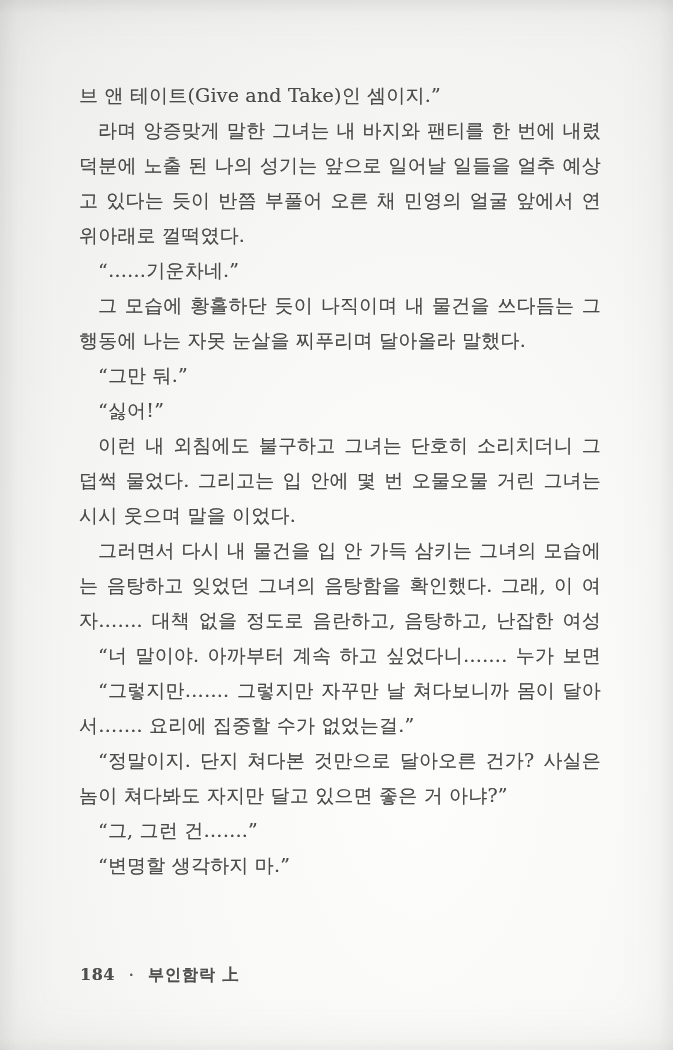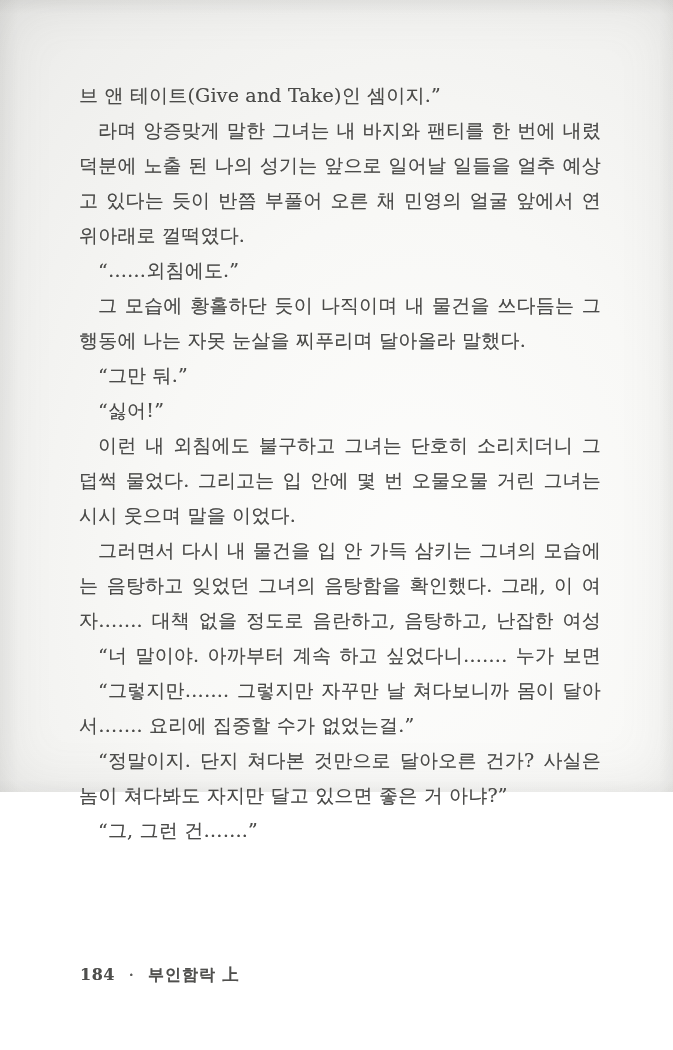--- a/index.html
+++ b/index.html
@@ -7,21 +7,21 @@
   html, body {
     width: 673px;
     height: 1050px;
     overflow: hidden;
     font-family: "DejaVu Serif", "Liberation Serif", serif;
   }
 
   .scan-page {
     position: relative;
     width: 673px;
-    height: 792px;
+    height: 1050px;
     color: #454543;
     background:
       linear-gradient(to bottom, rgba(90,90,85,0.07), rgba(0,0,0,0) 14px),
       linear-gradient(to right, rgba(90,90,85,0.06), rgba(0,0,0,0) 18px),
       linear-gradient(to left, rgba(90,90,85,0.05), rgba(0,0,0,0) 14px),
       linear-gradient(to top, rgba(90,90,85,0.04), rgba(0,0,0,0) 12px),
       radial-gradient(ellipse at 62% 72%, #fdfdfc 0%, #f8f8f6 45%, #efefed 85%, #e9e9e7 100%);
     box-shadow: inset 0 0 55px rgba(110,110,105,0.12);
   }
 
@@ -81,36 +81,37 @@
 <body>
 
 <div class="scan-page">
 
   <div class="text-block">
     <div class="line">브 앤 테이트(Give and Take)인 셈이지.”</div>
     <div class="line indent fill">라며 앙증맞게 말한 그녀는 내 바지와 팬티를 한 번에 내렸다.</div>
     <div class="line fill">덕분에 노출 된 나의 성기는 앞으로 일어날 일들을 얼추 예상하</div>
     <div class="line fill">고 있다는 듯이 반쯤 부풀어 오른 채 민영의 얼굴 앞에서 연신</div>
     <div class="line">위아래로 껄떡였다.</div>
-    <div class="line indent">“……외침에도.”</div>
+    <div class="line indent">“……기운차네.”</div>
     <div class="line indent fill">그 모습에 황홀하단 듯이 나직이며 내 물건을 쓰다듬는 그녀의</div>
     <div class="line">행동에 나는 자못 눈살을 찌푸리며 달아올라 말했다.</div>
     <div class="line indent">“그만 둬.”</div>
     <div class="line indent">“싫어!”</div>
     <div class="line indent fill">이런 내 외침에도 불구하고 그녀는 단호히 소리치더니 그대로</div>
     <div class="line fill">덥썩 물었다. 그리고는 입 안에 몇 번 오물오물 거린 그녀는 배</div>
     <div class="line">시시 웃으며 말을 이었다.</div>
     <div class="line indent fill">그러면서 다시 내 물건을 입 안 가득 삼키는 그녀의 모습에 나</div>
     <div class="line fill">는 음탕하고 잊었던 그녀의 음탕함을 확인했다. 그래, 이 여</div>
     <div class="line fill">자……. 대책 없을 정도로 음란하고, 음탕하고, 난잡한 여성이다.</div>
     <div class="line indent fill">“너 말이야. 아까부터 계속 하고 싶었다니……. 누가 보면 내가</div>
     <div class="line indent fill">“그렇지만……. 그렇지만 자꾸만 날 쳐다보니까 몸이 달아올라</div>
     <div class="line">서……. 요리에 집중할 수가 없었는걸.”</div>
     <div class="line indent fill">“정말이지. 단지 쳐다본 것만으로 달아오른 건가? 사실은 어떤</div>
     <div class="line">놈이 쳐다봐도 자지만 달고 있으면 좋은 거 아냐?”</div>
     <div class="line indent">“그, 그런 건…….”</div>
+    <div class="line indent">“변명할 생각하지 마.”</div>
   </div>
 
   <div class="footer">
     <span class="num">184</span><span class="sep">·</span><span class="title">부인함락 上</span>
   </div>
 
 </div>
 
 </body></html>

